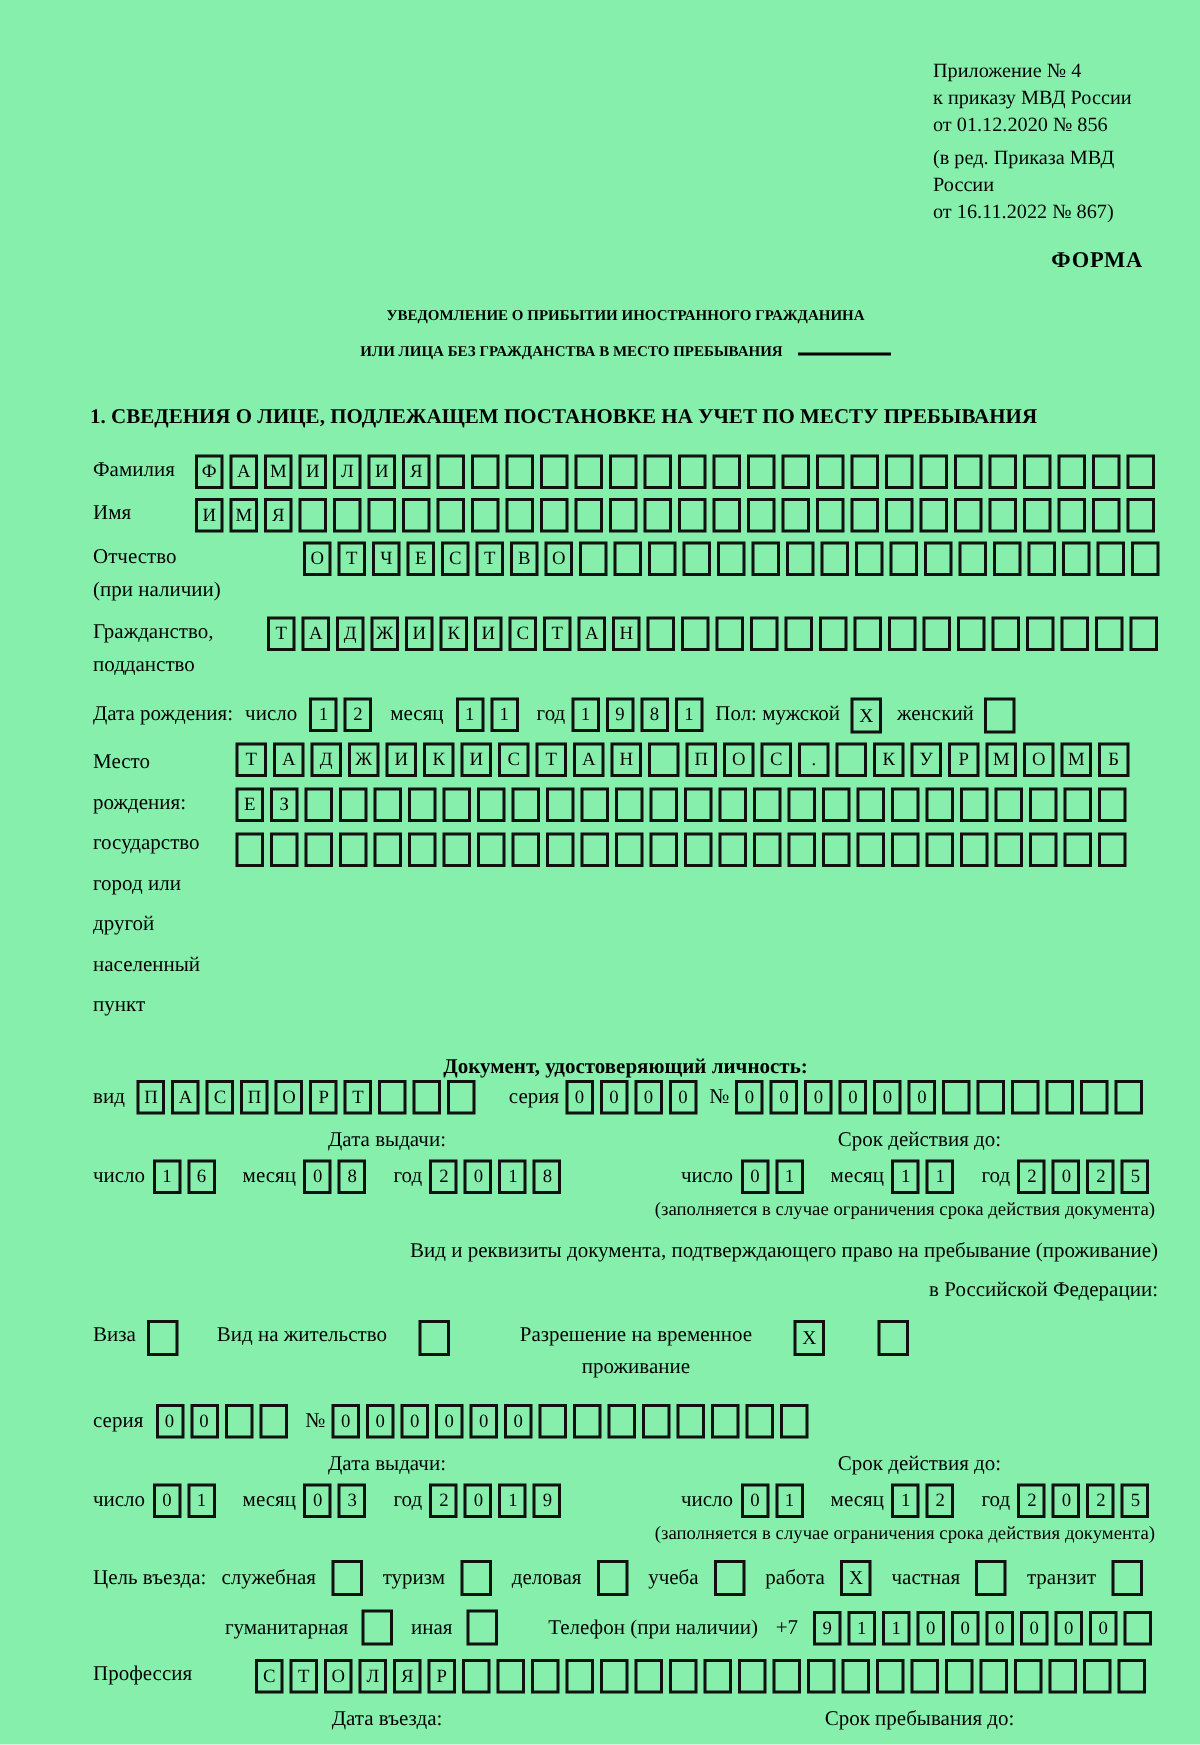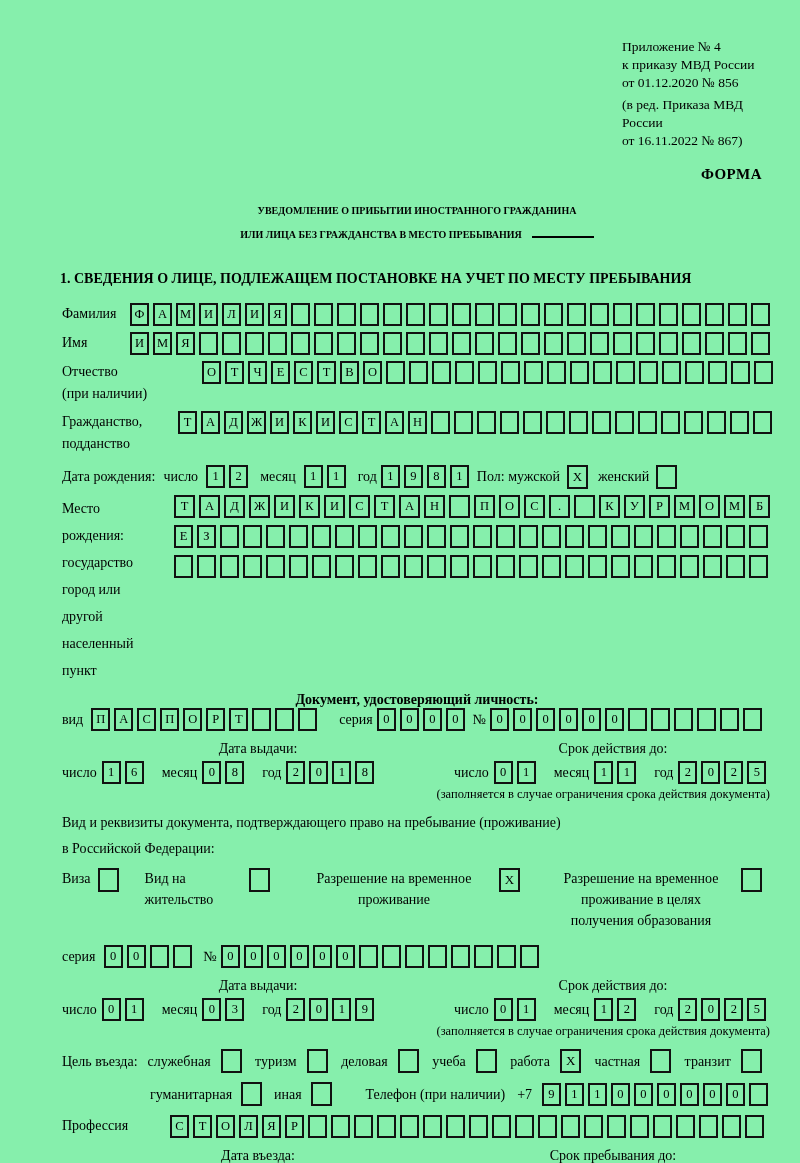--- a/index.html
+++ b/index.html
@@ -35,34 +35,34 @@
   .inline-lbl{line-height:23px;white-space:nowrap;}
   .sp4{margin-right:4px;} .sp8{margin-right:8px;}
   
   .dgrid{display:grid;grid-template-columns:392px 1fr;margin-top:10px;}
   .dtitle{text-align:center;margin-bottom:4px;}
   .dline{display:flex;align-items:center;}
   .dline .t{margin-right:5px;white-space:nowrap;}
   .dline .g{margin-right:14px;}
   .note{font-size:12.5px;text-align:right;margin:3px 2px 10px 0;}
   .doc-heading{text-align:center;font-weight:bold;margin:4px 0 0;}
-  .intro{line-height:22px;margin-top:4px;}
+  .intro{line-height:22px;margin-top:4px;text-align:right;}
   
   .opts{display:flex;align-items:flex-start;margin:8px 0 14px;}
   .opt{display:flex;align-items:flex-start;}
   .opt .opt-label{line-height:21px;}
   .opt-c{text-align:center;}
   .opt1{margin-right:16px;} .opt2{margin-right:16px;gap:14px;} .opt3{margin-right:18px;}
   .wmid{width:196px;} .wend{width:186px;}
   
   .prow{display:flex;align-items:center;margin-bottom:9px;flex-wrap:nowrap;justify-content:space-between;}
   .indent{margin-left:88px;}
   .phone-lbl{margin:0 10px 0 22px;white-space:nowrap;}
   
-  .block{display:flex;align-items:flex-start;margin-bottom:8px;gap:17px;}
+  .block{display:flex;align-items:flex-start;margin-bottom:20px;}
   .lbl-col{flex-shrink:0;line-height:27px;}
   .cells-col .cells{margin-bottom:7px;}
   .mt10{margin-top:10px;}
 </style>
 </head>
 <body>
 
 <div class="page">
 
   <div class="hdr-note">
@@ -439,21 +439,20 @@
     </div>
     <div class="opt opt2">
       <span class="opt-label">Вид на жительство</span>
       <span class="cb"></span>
     </div>
     <div class="opt opt3">
       <span class="opt-label opt-c wmid">Разрешение на временное проживание</span>
       <span class="cb">X</span>
     </div>
     <div class="opt">
-      <span class="opt-label opt-c wend">Разрешение на временное проживание в целях получения образования</span>
       <span class="cb"></span>
     </div>
   </div>
 
   <div class="frow">
     <span class="inline-lbl sp8">серия</span>
     <div class="cells sp8">
         <span class="cell">0</span>
         <span class="cell">0</span>
         <span class="cell"></span>

